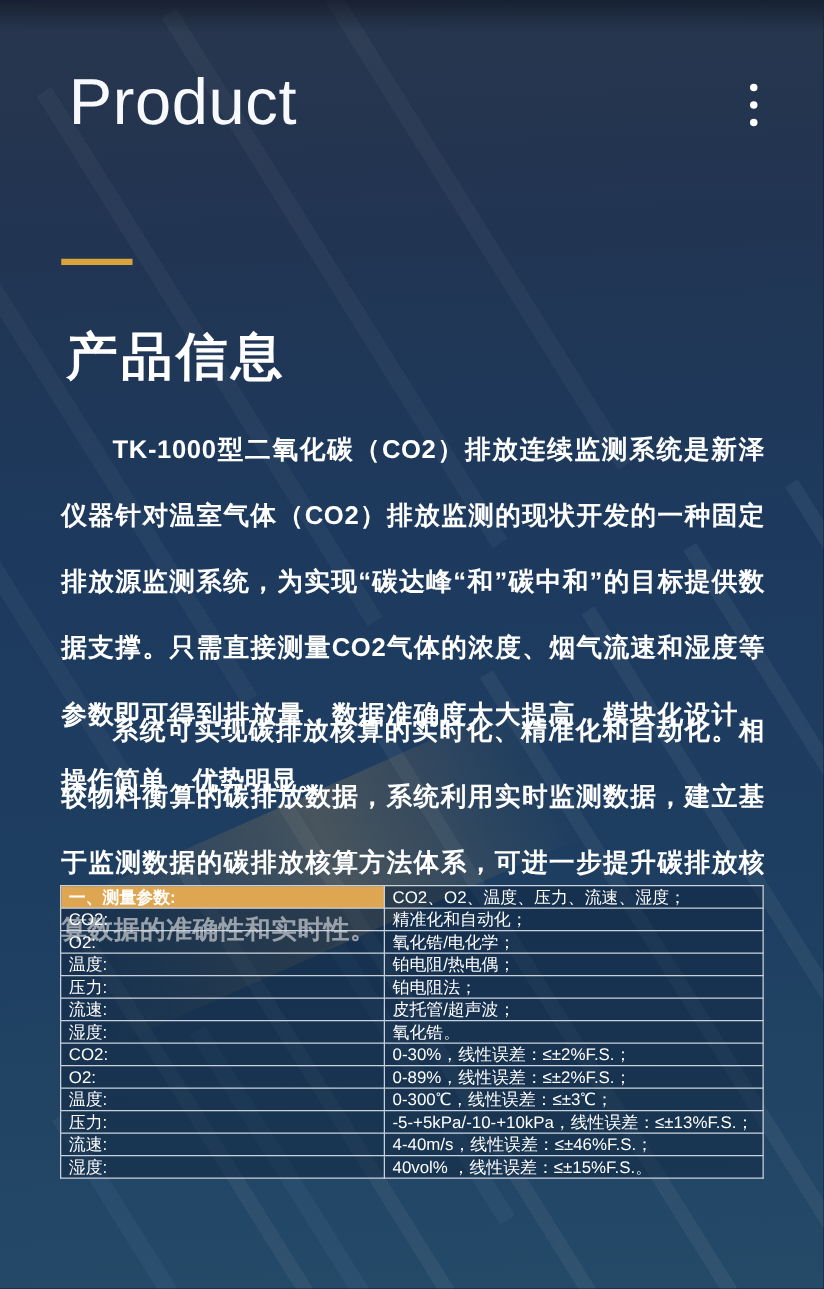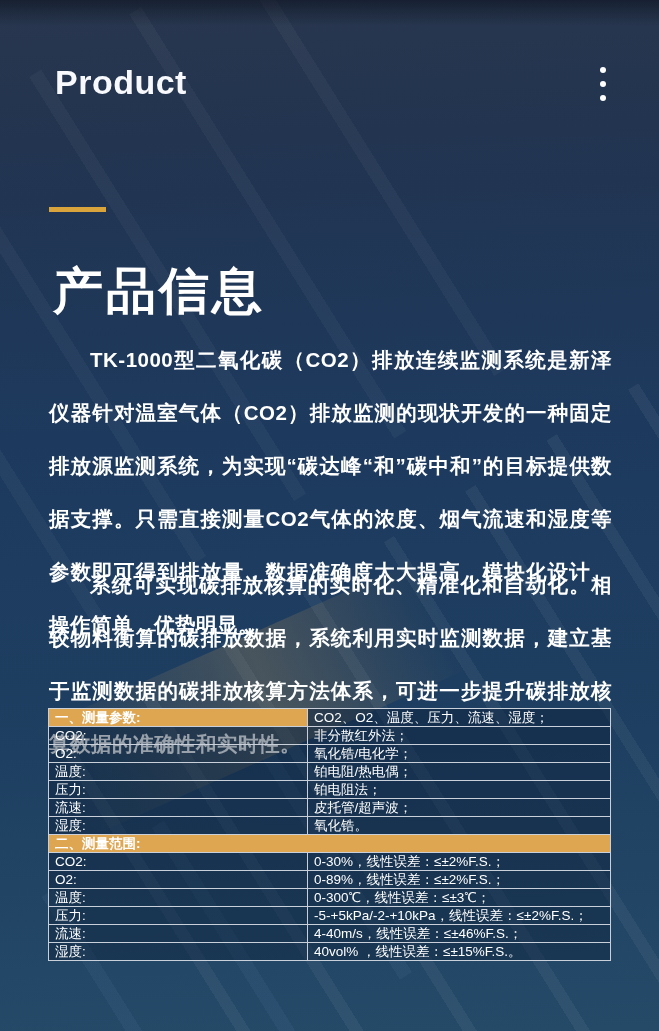--- a/index.html
+++ b/index.html
@@ -23,32 +23,32 @@
     background:repeating-linear-gradient(90deg,transparent 0 34px,rgba(255,255,255,0.05) 34px 46px,transparent 46px 96px);}
   .beam.b3{left:-80px;top:840px;width:500px;height:260px;
     background:repeating-linear-gradient(90deg,transparent 0 50px,rgba(160,200,255,0.05) 50px 64px,transparent 64px 130px);}
   .beam.gold-glow{left:40px;top:640px;width:420px;height:120px;transform:rotate(-24deg);
     background:linear-gradient(90deg,transparent,rgba(223,166,82,0.16) 45%,rgba(223,166,82,0.22) 55%,transparent);}
   .top-shade{position:absolute;left:0;top:0;width:659px;height:26px;
     background:linear-gradient(180deg,rgba(8,14,26,0.55),transparent);pointer-events:none;}
 
   .app-title{
     position:absolute;left:55px;top:60px;
-    font-size:34px;font-weight:700;line-height:45px;
+    font-size:52px;font-weight:400;line-height:45px;
     color:#f7f9fc;letter-spacing:0.5px;
   }
   .kebab{position:absolute;left:597px;top:67px;width:12px;height:40px;
     display:flex;flex-direction:column;align-items:center;gap:8px;cursor:pointer;}
   .kebab .dot{width:6px;height:6px;border-radius:50%;background:#fff;}
 
   .accent-dash{position:absolute;left:49px;top:207px;width:57px;height:5px;background:var(--gold-dash,#D9A43B);}
 
   .section-heading{
     position:absolute;left:53px;top:258px;
-    font-size:50px;font-weight:700;letter-spacing:3px;color:#ffffff;
+    font-size:41px;font-weight:700;letter-spacing:3px;color:#ffffff;
   }
 
   .body-para{
     position:absolute;left:49px;width:563px;
     font-size:20.5px;line-height:53px;font-weight:700;
     color:#ffffff;text-align:justify;text-indent:2em;letter-spacing:0.5px;
     margin:0;
   }
   .p1{top:333px;}
   .p2{top:558px;}
@@ -101,21 +101,21 @@
         <col class="c1">
         <col class="c2">
       </colgroup>
     <tbody>
         <tr>
           <td class="gold">一、测量参数:</td>
           <td>CO2、O2、温度、压力、流速、湿度；</td>
         </tr>
         <tr>
           <td>CO2:</td>
-          <td>非分散红外法；</td>
+          <td>精准化和自动化；</td>
         </tr>
         <tr>
           <td>O2:</td>
           <td>氧化锆/电化学；</td>
         </tr>
         <tr>
           <td>温度:</td>
           <td>铂电阻/热电偶；</td>
         </tr>
         <tr>
@@ -124,37 +124,34 @@
         </tr>
         <tr>
           <td>流速:</td>
           <td>皮托管/超声波；</td>
         </tr>
         <tr>
           <td>湿度:</td>
           <td>氧化锆。</td>
         </tr>
         <tr>
-          <td class="gold" colspan="2">二、测量范围:</td>
-        </tr>
-        <tr>
           <td>CO2:</td>
           <td>0-30%，线性误差：≤±2%F.S.；</td>
         </tr>
         <tr>
           <td>O2:</td>
           <td>0-89%，线性误差：≤±2%F.S.；</td>
         </tr>
         <tr>
           <td>温度:</td>
           <td>0-300℃，线性误差：≤±3℃；</td>
         </tr>
         <tr>
           <td>压力:</td>
-          <td>-5-+5kPa/-2-+10kPa，线性误差：≤±2%F.S.；</td>
+          <td>-5-+5kPa/-10-+10kPa，线性误差：≤±13%F.S.；</td>
         </tr>
         <tr>
           <td>流速:</td>
           <td>4-40m/s，线性误差：≤±46%F.S.；</td>
         </tr>
         <tr>
           <td>湿度:</td>
           <td>40vol% ，线性误差：≤±15%F.S.。</td>
         </tr>
       </tbody>

